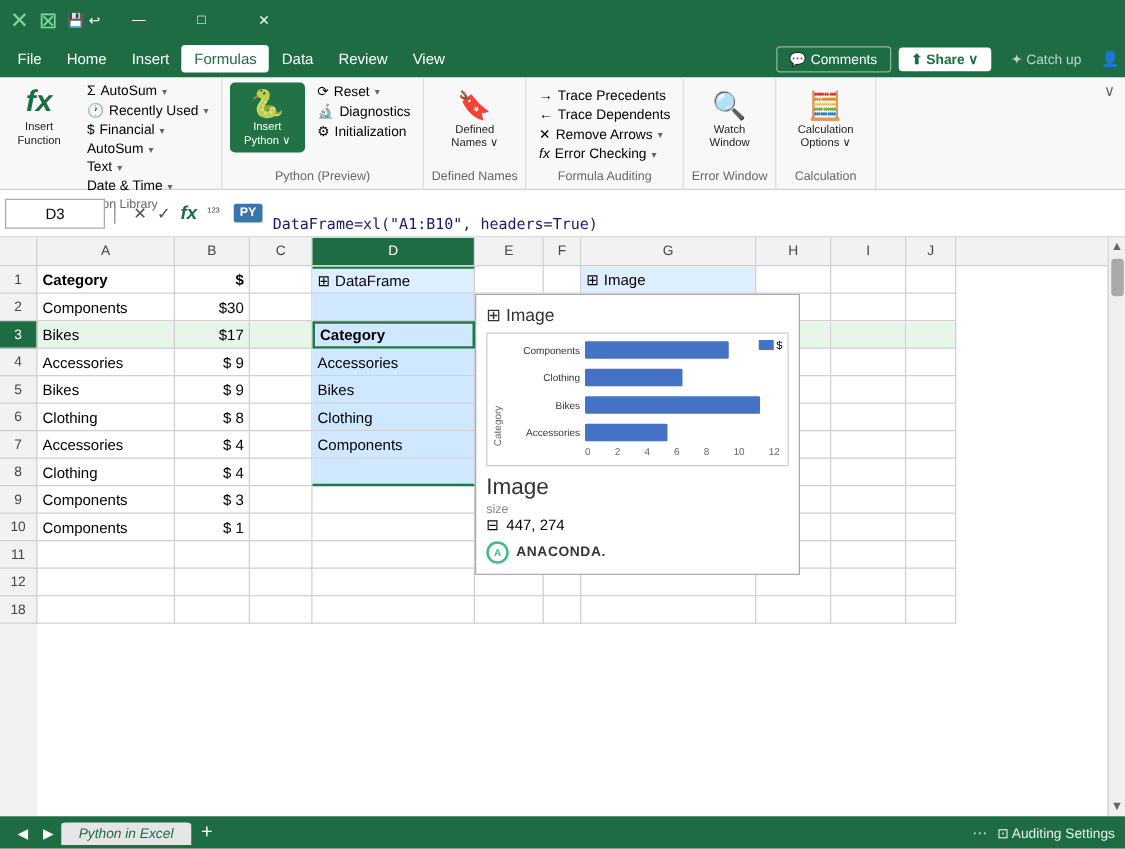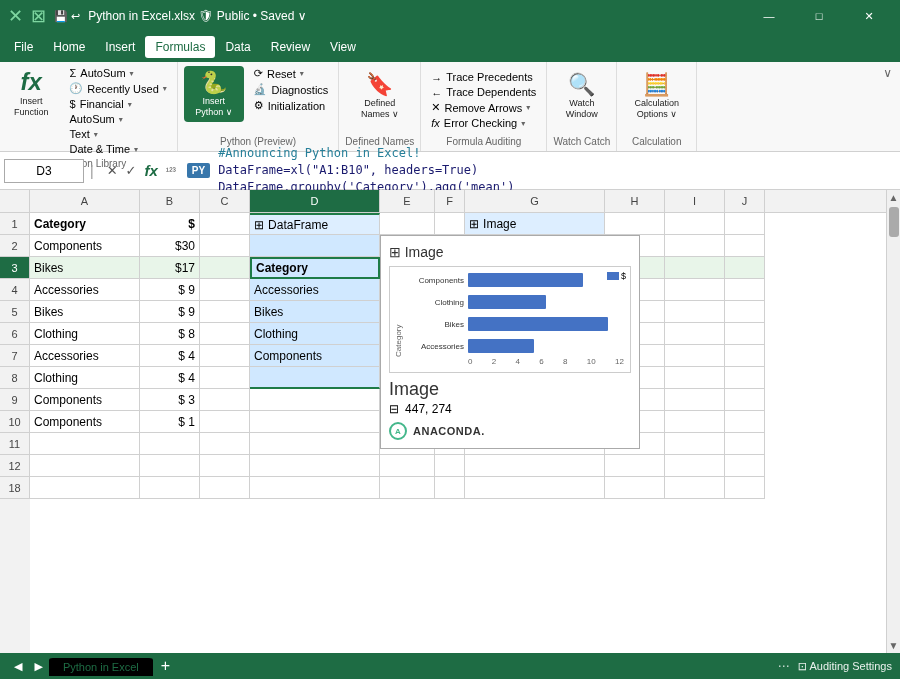--- a/index.html
+++ b/index.html
@@ -171,29 +171,30 @@
       background: #1e6c44;
       color: white;
       height: 26px;
       display: flex;
       align-items: center;
       padding: 0 8px;
       font-size: 11px;
     }
     .sheet-tabs { display: flex; align-items: flex-end; }
     .sheet-tab {
-      background: #000000;
+      background: #e5e5e5;
       color: #1e6c44;
       padding: 3px 14px;
       border-top-left-radius: 4px;
       border-top-right-radius: 4px;
       font-size: 11px;
       font-weight: 500;
       margin-right: 2px;
       border-top: 2px solid #1e6c44;
+      font-style: italic;
     }
     .tab-nav { color: white; padding: 0 6px; cursor: pointer; }
     .add-tab { color: white; padding: 0 6px; cursor: pointer; font-size: 16px; }
     .status-right { margin-left: auto; display: flex; align-items: center; gap: 8px; }
 
     
     .ribbon-btn {
       display: flex;
       flex-direction: column;
       align-items: center;
@@ -232,36 +233,41 @@
     .formula-bar-actions { display: flex; align-items: center; gap: 2px; color: #555; padding: 0 4px; }
     .formula-action { cursor: pointer; padding: 1px 3px; font-size: 13px; }
   </style>
 </head>
 <body>
 
 <div class="title-bar">
   <span class="title-bar-icon">✕</span>
   <span style="font-size:18px; color:#7ed6a0;">⊠</span>
   <span style="font-size:11px;">💾 ↩</span>
-  <span class="title-bar-title">Python in Excel.xlsx  🛡 Public • Saved ∨</span>
   <div class="title-bar-controls">
     <div class="title-bar-btn">—</div>
     <div class="title-bar-btn">□</div>
     <div class="title-bar-btn close">✕</div>
   </div>
 </div>
 
 <div class="menu-bar">
   <div class="menu-item">File</div>
   <div class="menu-item">Home</div>
   <div class="menu-item">Insert</div>
   <div class="menu-item active">Formulas</div>
   <div class="menu-item">Data</div>
   <div class="menu-item">Review</div>
   <div class="menu-item">View</div>
+  <div class="menu-bar-right">
+    <div class="comments-btn">💬 Comments</div>
+    <div class="share-btn">⬆ Share ∨</div>
+    <div class="catchup-btn">✦ Catch up</div>
+    <div style="color:white;cursor:pointer;">👤</div>
+  </div>
 </div>
 
 <div class="ribbon">
 
   <div class="ribbon-group">
     <div class="ribbon-items">
       <div class="ribbon-btn">
         <span style="font-size:24px; color:#1e6c44; font-style:italic; font-weight:bold;">fx</span>
         <span class="ribbon-btn-label">Insert<br>Function</span>
       </div>
@@ -354,21 +360,21 @@
       </div>
     </div>
     <div class="ribbon-group-label">Formula Auditing</div>
   </div>
 
   <div class="ribbon-group" style="min-width:60px;">
     <div class="ribbon-btn" style="margin-top:4px;">
       <span style="font-size:22px;">🔍</span>
       <span class="ribbon-btn-label">Watch<br>Window</span>
     </div>
-    <div class="ribbon-group-label">Watch Catch</div>
+    <div class="ribbon-group-label">Error Window</div>
   </div>
 
   <div class="ribbon-group" style="min-width:80px;">
     <div class="ribbon-btn" style="margin-top:4px;">
       <span style="font-size:22px;">🧮</span>
       <span class="ribbon-btn-label">Calculation<br>Options ∨</span>
     </div>
     <div class="ribbon-group-label">Calculation</div>
   </div>
 
@@ -381,23 +387,22 @@
   <input class="name-box" value="D3" style="">
   <span class="formula-bar-sep">|</span>
   <div class="formula-bar-actions">
     <span class="formula-action">✕</span>
     <span class="formula-action">✓</span>
     <span class="formula-action" style="font-style:italic; font-weight:bold; color:#1e6c44; font-size:15px;">fx</span>
     <span class="formula-action" style="font-size:10px; color:#555;">¹²³</span>
   </div>
   <span class="py-badge">PY</span>
   <div class="formula-input">
-    <span style="color:#267f99;">#Announcing Python in Excel!</span><br>
+    <br>
     <span style="color:#1a1a6e;">DataFrame=xl("A1:B10", headers=True)</span><br>
-    <span style="color:#1a1a6e;">DataFrame.groupby('Category').agg('mean')</span>
   </div>
 </div>
 
 <div class="main-area">
   <div style="display:flex; flex:1; overflow:hidden; position:relative;">
 
     <div class="spreadsheet">
 
       <div class="col-header-row">
         <div class="corner-cell"></div>
@@ -647,20 +652,21 @@
                 <span>2</span>
                 <span>4</span>
                 <span>6</span>
                 <span>8</span>
                 <span>10</span>
                 <span>12</span>
               </div>
             </div>
 
             <div style="font-size:18px; color:#333; margin:4px 0 2px;">Image</div>
+            <div style="font-size:10px; color:#888;">size</div>
             <div style="display:flex; align-items:center; gap:6px; font-size:12px; margin-bottom:6px;">
               <span style="font-size:12px;">⊟</span>
               <span>447, 274</span>
             </div>
 
             <div style="display:flex; align-items:center; gap:6px; margin-top:4px;">
               <div style="width:18px; height:18px; border-radius:50%; border:2px solid #44b78b; display:flex; align-items:center; justify-content:center; font-size:8px; color:#44b78b; font-weight:bold; flex-shrink:0;">A</div>
               <span style="font-size:11px; font-weight:bold; color:#333; letter-spacing:0.5px;">ANACONDA.</span>
             </div>
           </div>

